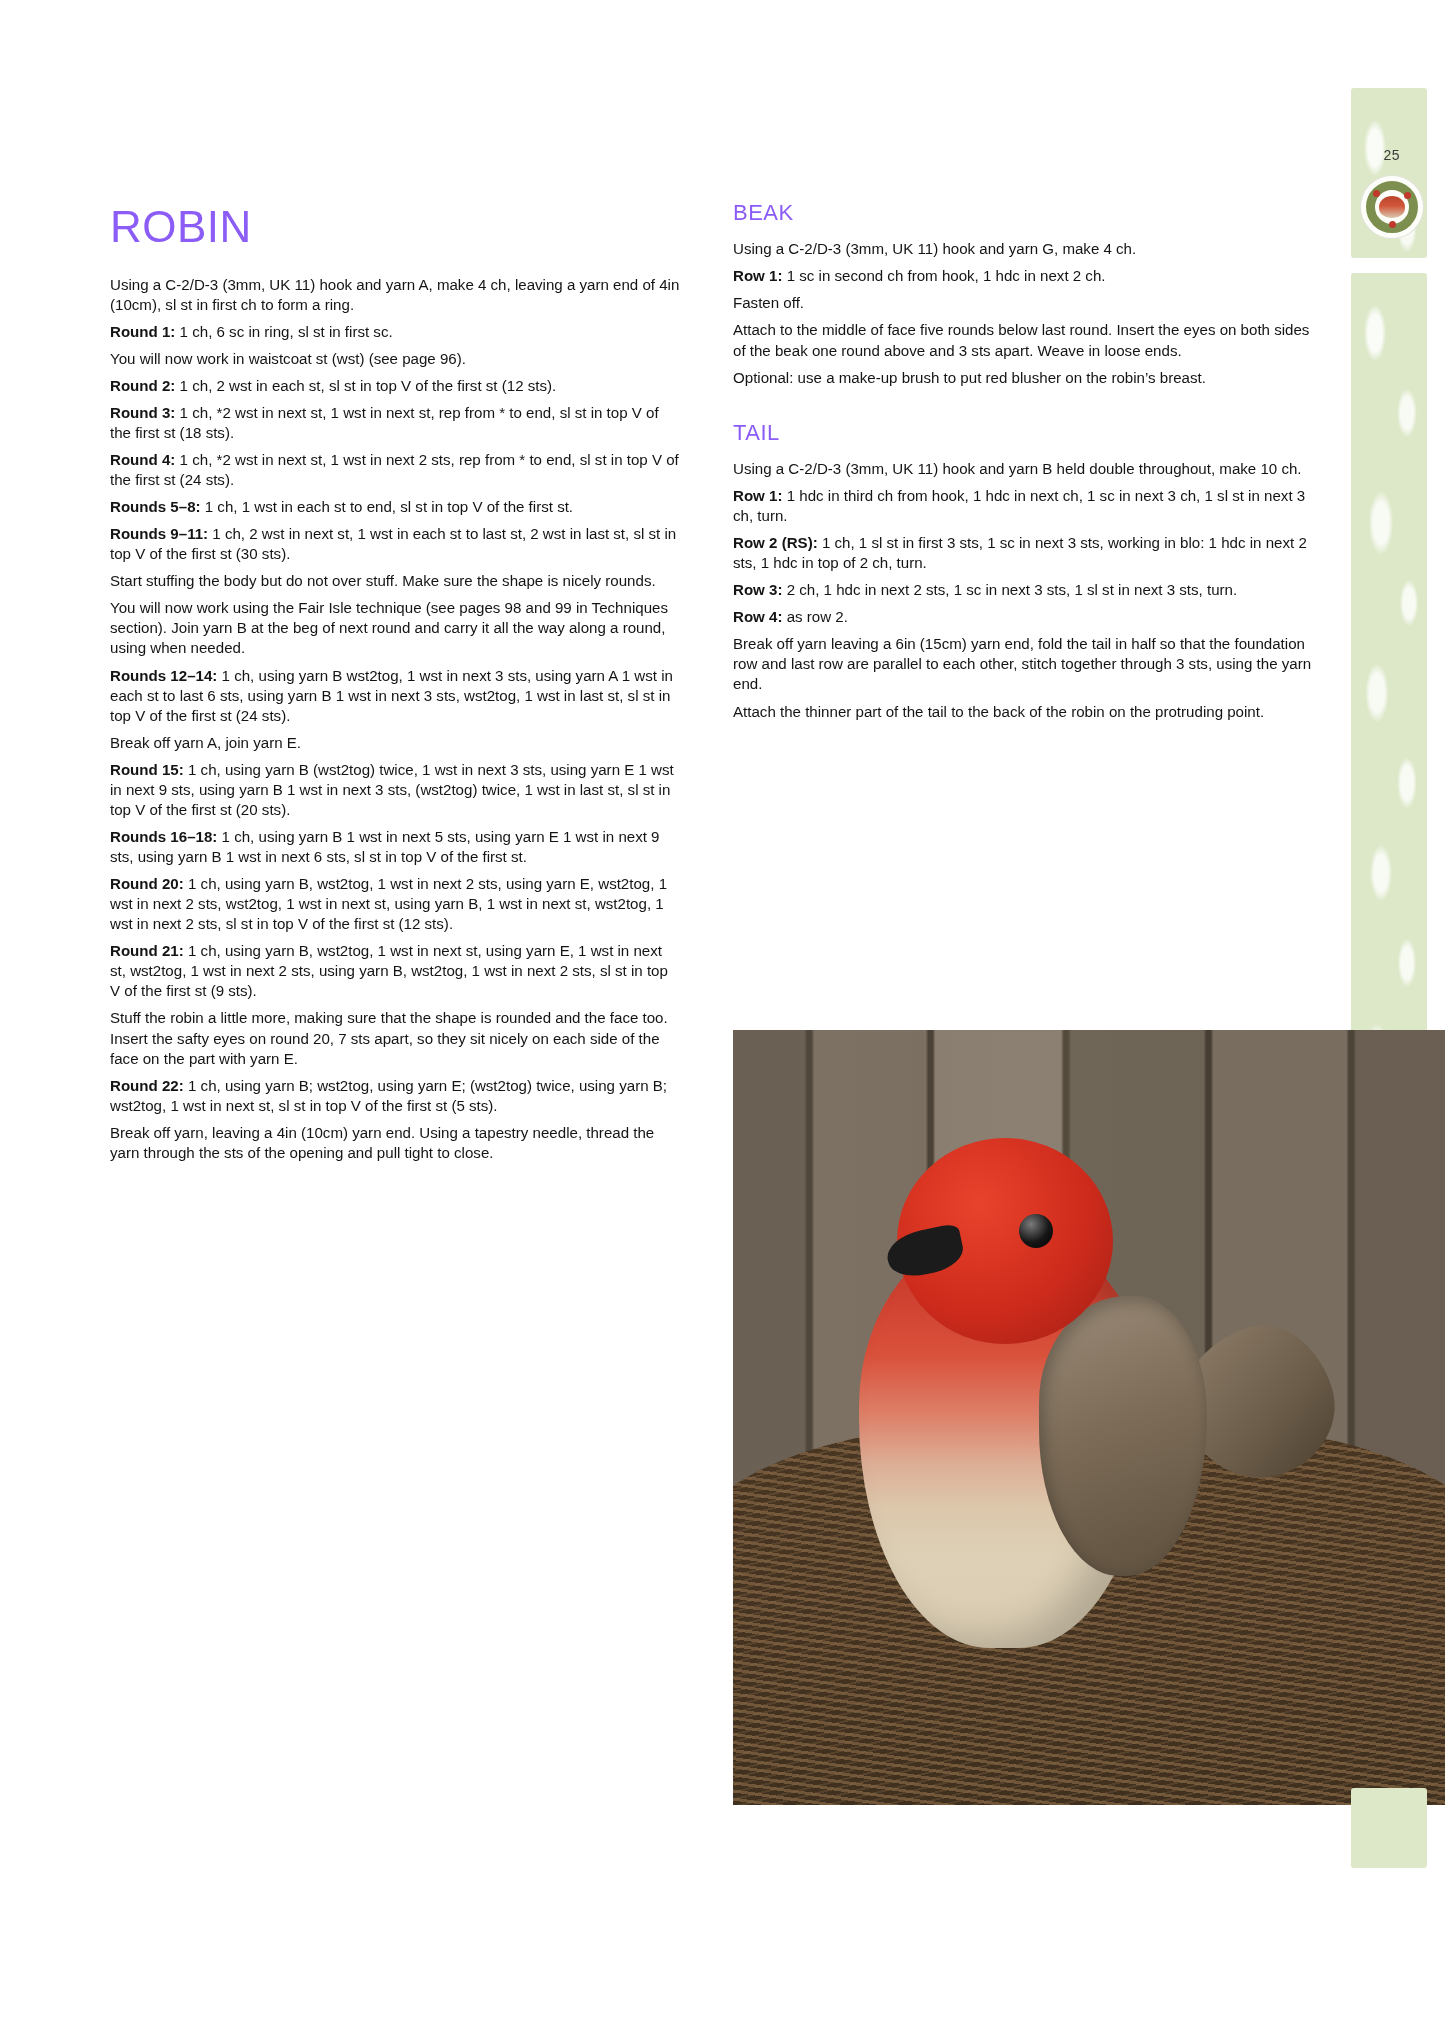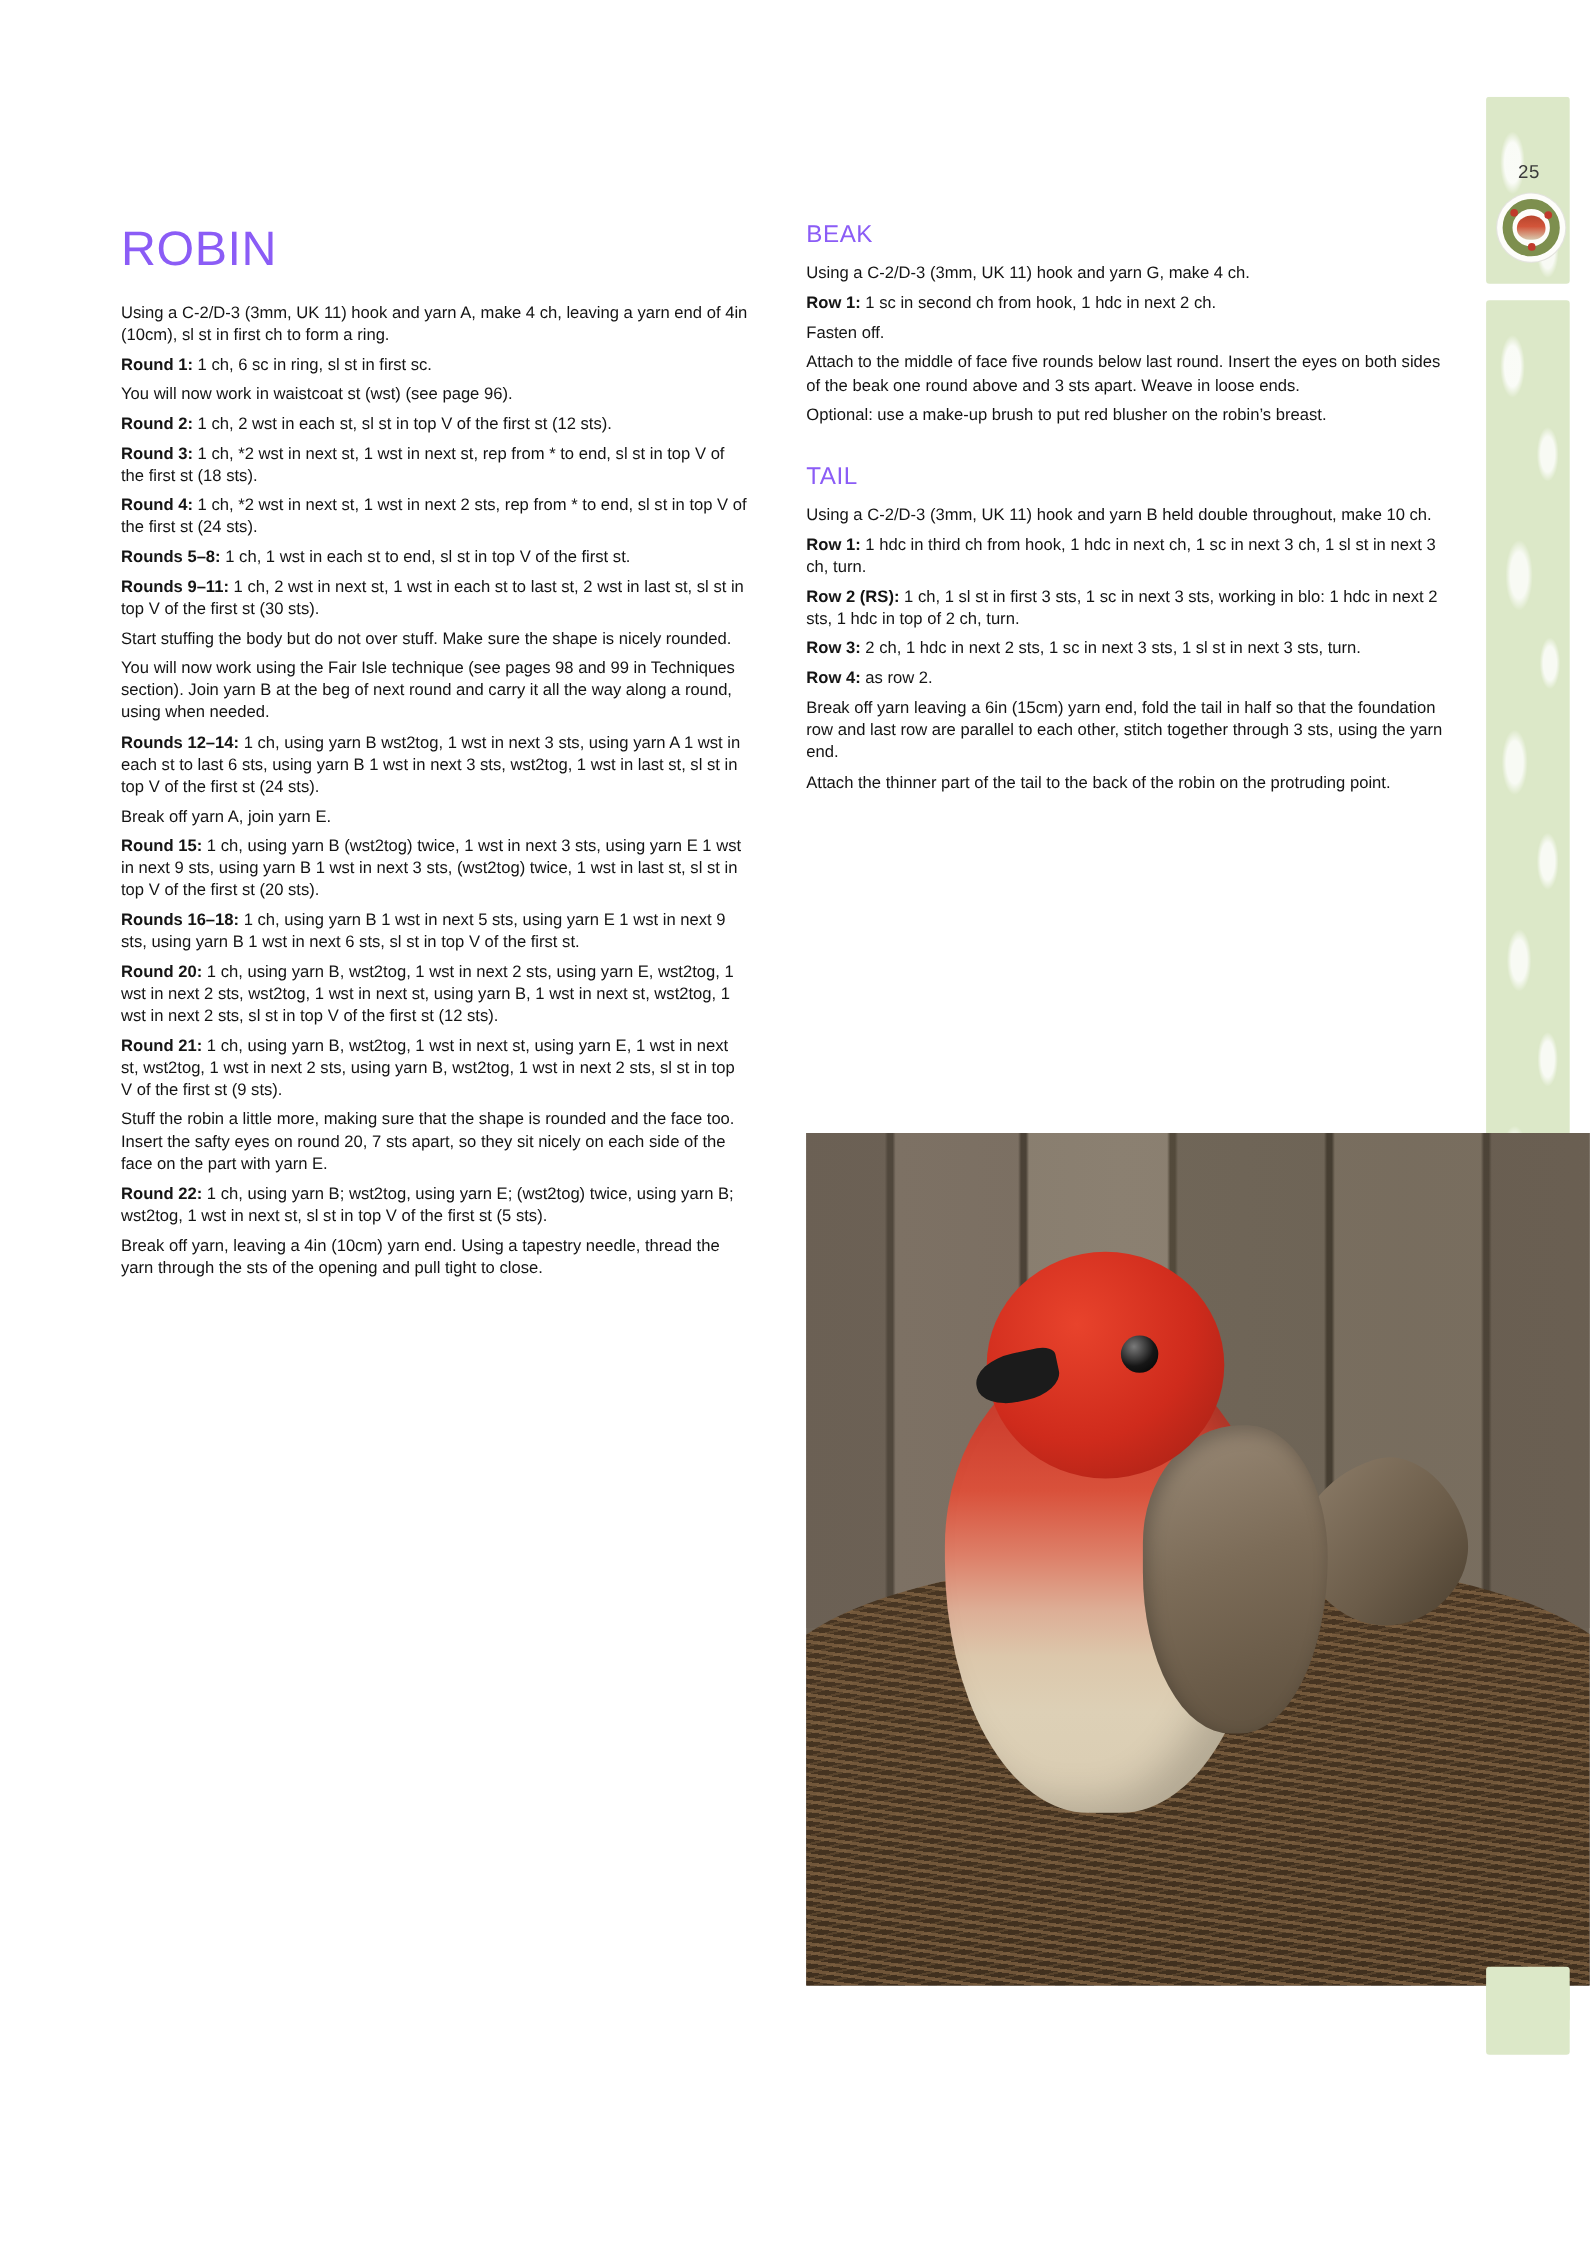--- a/index.html
+++ b/index.html
@@ -58,21 +58,21 @@
       radial-gradient(ellipse 18px 46px at 30px 600px, rgba(255,255,255,.8) 40%, rgba(255,255,255,0) 62%),
       radial-gradient(ellipse 15px 40px at 56px 690px, rgba(255,255,255,.8) 40%, rgba(255,255,255,0) 62%),
       radial-gradient(ellipse 19px 48px at 26px 780px, rgba(255,255,255,.8) 40%, rgba(255,255,255,0) 62%);
   }
 
   
   .page-number {
     position: absolute;
     right: 45px;
     top: 147px;
-    font-size: 17px;
+    font-size: 14px;
     color: #3a3a3a;
     letter-spacing: .5px;
   }
   .corner-badge {
     position: absolute;
     right: 22px;
     top: 176px;
     width: 62px;
     height: 62px;
     border-radius: 50%;
@@ -271,21 +271,21 @@
     <h1 class="section-title">ROBIN</h1>
     <div id="left-paras">
         <p class="para">Using a C-2/D-3 (3mm, UK 11) hook and yarn A, make 4 ch, leaving a yarn end of 4in (10cm), sl st in first ch to form a ring.</p>
         <p class="para"><b>Round 1:</b> 1 ch, 6 sc in ring, sl st in first sc.</p>
         <p class="para">You will now work in waistcoat st (wst) (see page 96).</p>
         <p class="para"><b>Round 2:</b> 1 ch, 2 wst in each st, sl st in top V of the first st (12 sts).</p>
         <p class="para"><b>Round 3:</b> 1 ch, *2 wst in next st, 1 wst in next st, rep from * to end, sl st in top V of the first st (18 sts).</p>
         <p class="para"><b>Round 4:</b> 1 ch, *2 wst in next st, 1 wst in next 2 sts, rep from * to end, sl st in top V of the first st (24 sts).</p>
         <p class="para"><b>Rounds 5–8:</b> 1 ch, 1 wst in each st to end, sl st in top V of the first st.</p>
         <p class="para"><b>Rounds 9–11:</b> 1 ch, 2 wst in next st, 1 wst in each st to last st, 2 wst in last st, sl st in top V of the first st (30 sts).</p>
-        <p class="para">Start stuffing the body but do not over stuff. Make sure the shape is nicely rounded.</p>
+        <p class="para">Start stuffing the body but do not over stuff. Make sure the shape is nicely rounds.</p>
         <p class="para">You will now work using the Fair Isle technique (see pages 98 and 99 in Techniques section). Join yarn B at the beg of next round and carry it all the way along a round, using when needed.</p>
         <p class="para"><b>Rounds 12–14:</b> 1 ch, using yarn B wst2tog, 1 wst in next 3 sts, using yarn A 1 wst in each st to last 6 sts, using yarn B 1 wst in next 3 sts, wst2tog, 1 wst in last st, sl st in top V of the first st (24 sts).</p>
         <p class="para">Break off yarn A, join yarn E.</p>
         <p class="para"><b>Round 15:</b> 1 ch, using yarn B (wst2tog) twice, 1 wst in next 3 sts, using yarn E 1 wst in next 9 sts, using yarn B 1 wst in next 3 sts, (wst2tog) twice, 1 wst in last st, sl st in top V of the first st (20 sts).</p>
         <p class="para"><b>Rounds 16–18:</b> 1 ch, using yarn B 1 wst in next 5 sts, using yarn E 1 wst in next 9 sts, using yarn B 1 wst in next 6 sts, sl st in top V of the first st.</p>
         <p class="para"><b>Round 20:</b> 1 ch, using yarn B, wst2tog, 1 wst in next 2 sts, using yarn E, wst2tog, 1 wst in next 2 sts, wst2tog, 1 wst in next st, using yarn B, 1 wst in next st, wst2tog, 1 wst in next 2 sts, sl st in top V of the first st (12 sts).</p>
         <p class="para"><b>Round 21:</b> 1 ch, using yarn B, wst2tog, 1 wst in next st, using yarn E, 1 wst in next st, wst2tog, 1 wst in next 2 sts, using yarn B, wst2tog, 1 wst in next 2 sts, sl st in top V of the first st (9 sts).</p>
         <p class="para">Stuff the robin a little more, making sure that the shape is rounded and the face too. Insert the safty eyes on round 20, 7 sts apart, so they sit nicely on each side of the face on the part with yarn E.</p>
         <p class="para"><b>Round 22:</b> 1 ch, using yarn B; wst2tog, using yarn E; (wst2tog) twice, using yarn B; wst2tog, 1 wst in next st, sl st in top V of the first st (5 sts).</p>
         <p class="para">Break off yarn, leaving a 4in (10cm) yarn end. Using a tapestry needle, thread the yarn through the sts of the opening and pull tight to close.</p>

